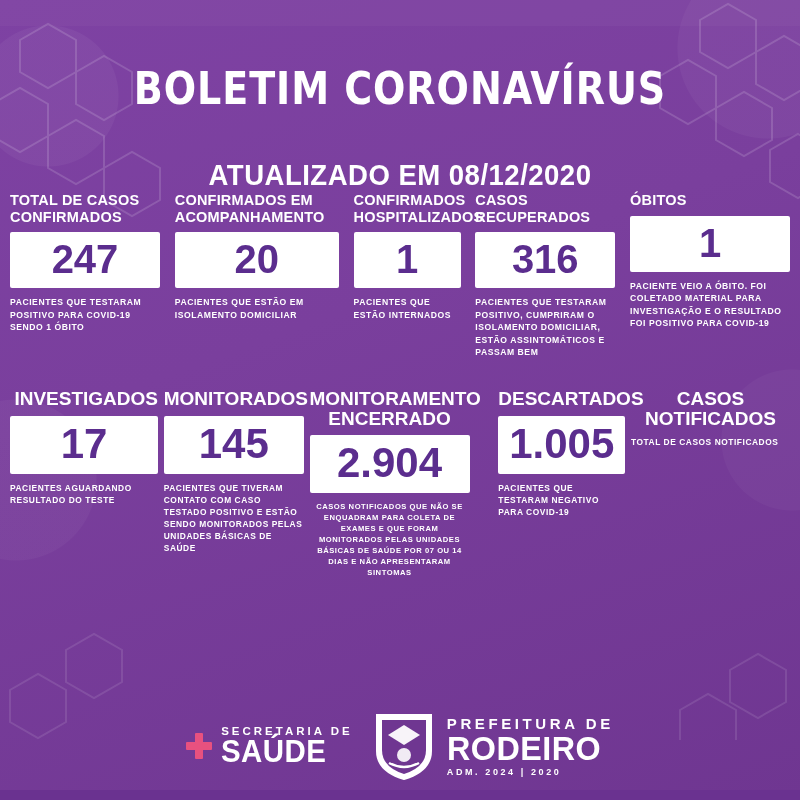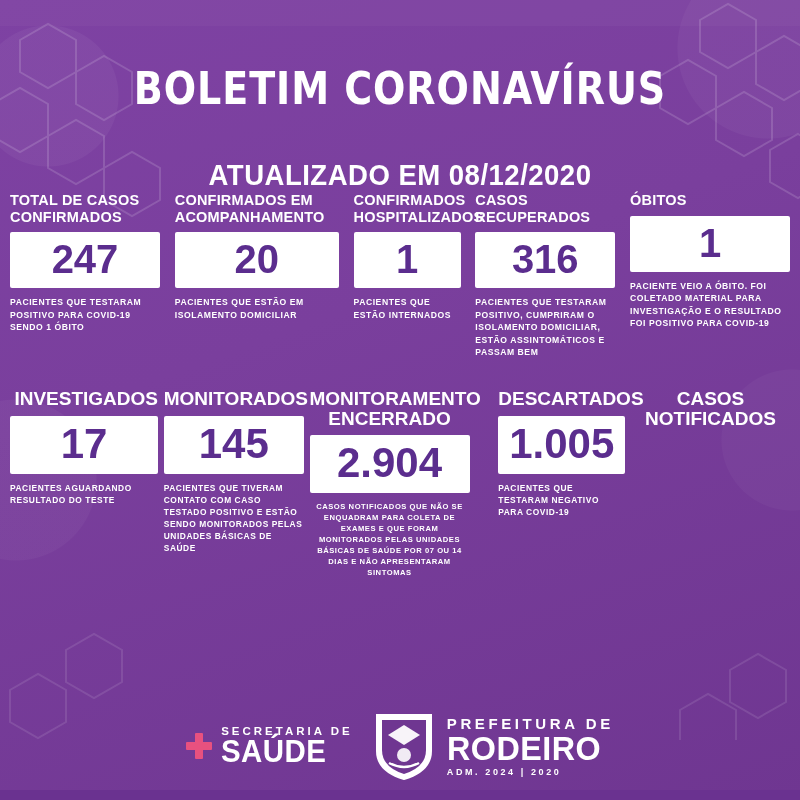--- a/index.html
+++ b/index.html
@@ -260,20 +260,21 @@
     <div class="card r2c3">
       <div class="card-title">DESCARTADOS</div>
       <div class="value-box">
         <span>1.005</span>
       </div>
       <div class="card-desc">PACIENTES QUE TESTARAM NEGATIVO PARA COVID-19</div>
     </div>
 
     <div class="card r2c4">
       <div class="card-title">CASOS NOTIFICADOS</div>
+      <div class="card-desc">TOTAL DE CASOS NOTIFICADOS</div>
     </div>
 
   </div>
 
   <div class="footer">
 
     <div class="logo-saude">
       <div class="cross"></div>
       <div class="saude-text">
         <div class="small">SECRETARIA DE</div>

